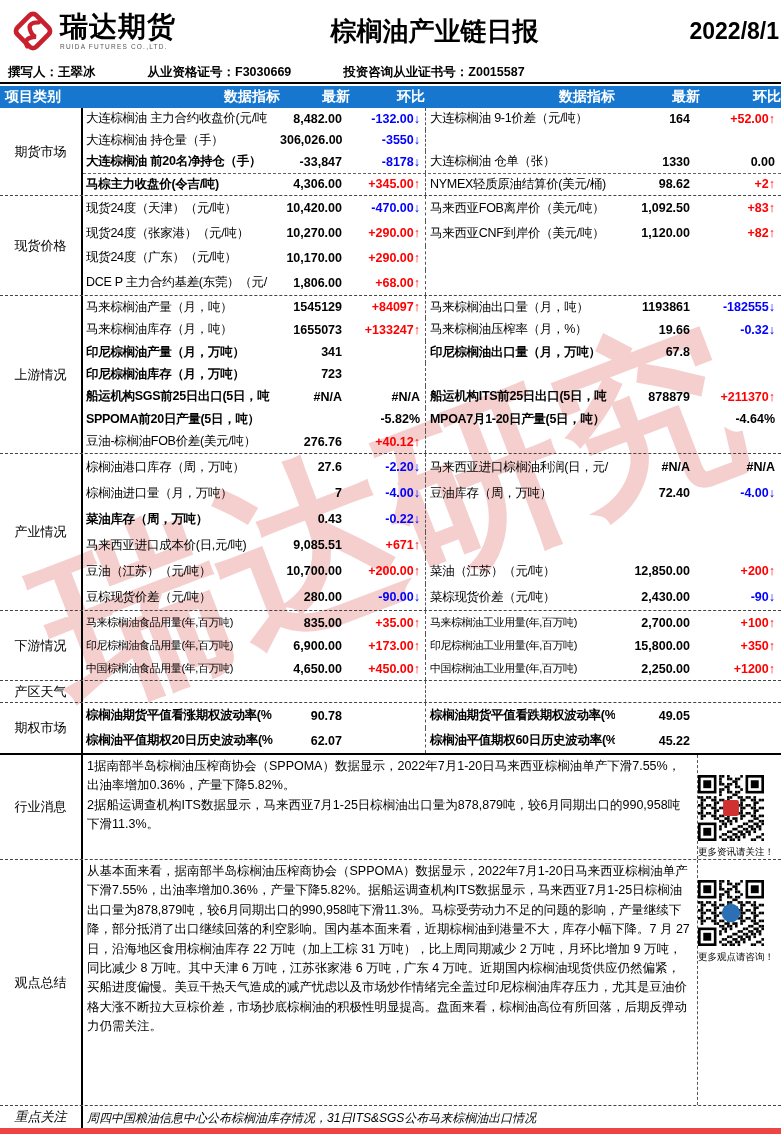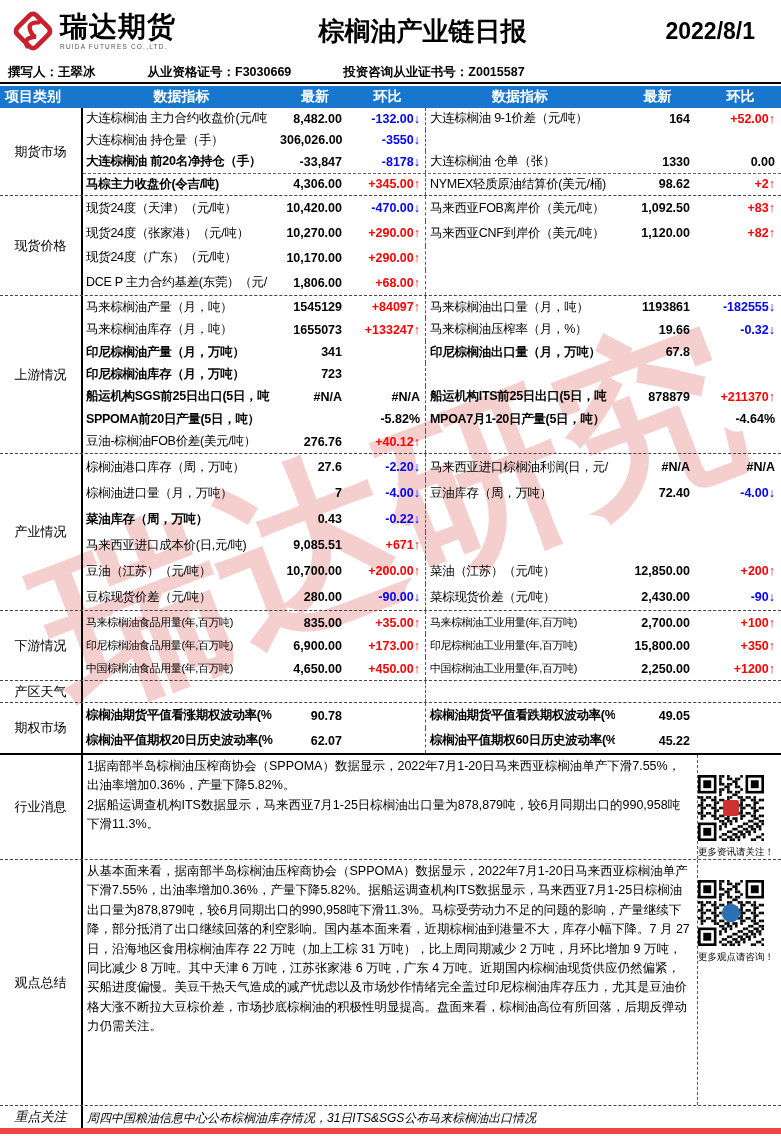--- a/index.html
+++ b/index.html
@@ -10,29 +10,29 @@
         color:rgba(222,108,106,0.33);transform:rotate(-21deg);z-index:1;pointer-events:none;}
   .content{position:relative;z-index:2;}
   
   .top{height:62px;display:flex;align-items:center;}
   .logo{display:flex;align-items:center;width:230px;padding-left:10px;}
   .logo-icon{width:46px;height:46px;flex-shrink:0;}
   .logo-txt{margin-left:4px;}
   .logo-name{font-size:28px;font-weight:700;letter-spacing:1px;line-height:1;}
   .logo-sub{font-size:6.5px;color:#555;letter-spacing:1.2px;margin-top:2px;}
   .main-title{flex:1;text-align:center;font-size:26px;font-weight:700;}
-  .date{width:150px;text-align:right;padding-right:26px;font-size:23px;font-weight:700;}
+  .date{width:150px;text-align:right;padding-right:2px;font-size:23px;font-weight:700;}
   
   .author{height:20px;border-bottom:2px solid #000;display:flex;align-items:center;
           gap:52px;padding-left:8px;font-size:12.5px;font-weight:700;}
   
   .thead{margin-top:2px;height:22px;display:grid;
          grid-template-columns:83px 197px 70px 75px 190px 85px 81px;
          align-items:center;color:#fff;font-weight:700;font-size:14px;}
-  .thead>div{text-align:center;}
+  .thead>div{text-align:right;}
   .thead .th-cat{text-align:left;padding-left:5px;}
   
   .section{display:flex;border-bottom:1px dashed #444;box-sizing:border-box;}
   .section.solid-bottom{border-bottom:2px solid #000;}
   .cat{width:83px;box-sizing:border-box;border-right:2px solid #000;flex-shrink:0;
        display:flex;align-items:center;justify-content:center;font-size:13px;}
   .rows{flex:1;display:flex;flex-direction:column;}
   .row{flex:1;display:grid;grid-template-columns:197px 70px 75px 190px 85px 81px;
        align-items:center;font-size:12.5px;}
   .row.topdash{border-top:1px dashed #666;}

